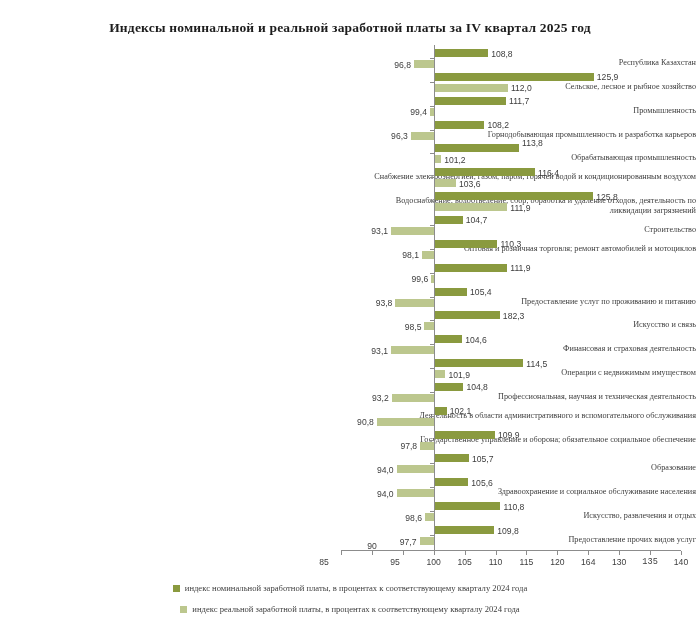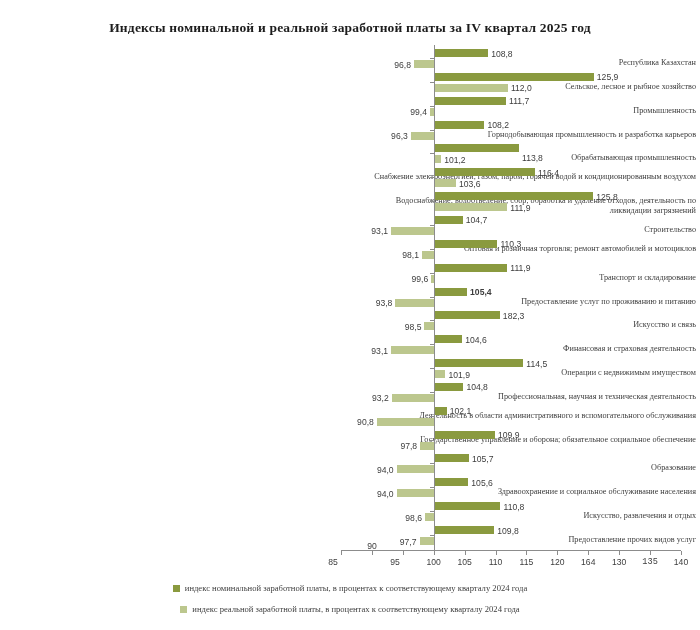--- a/index.html
+++ b/index.html
@@ -154,21 +154,21 @@
       <div class="val left" style="left: 400.018px; width: 27px; top: 63.2px;">99,4</div>
       <div class="cat-label" style="top: 84.55px;">Горнодобывающая промышленность и разработка карьеров</div>
       <div class="cat-tick" style="left: 429.727px; top: 84.55px;"></div>
       <div class="bar nominal" style="left: 433.727px; width: 50.6909px; top: 75.55px;"></div>
       <div class="val right" style="left: 487.418px; top: 76.05px;">108,2</div>
       <div class="bar real" style="left: 410.855px; width: 22.8727px; top: 86.55px;"></div>
       <div class="val left" style="left: 380.855px; width: 27px; top: 87.05px;">96,3</div>
       <div class="cat-label" style="top: 108.4px;">Обрабатывающая промышленность</div>
       <div class="cat-tick" style="left: 429.727px; top: 108.4px;"></div>
       <div class="bar nominal" style="left: 433.727px; width: 85.3091px; top: 99.4px;"></div>
-      <div class="val right" style="left: 522.036px; top: 109px; text-align: right;">113,8</div>
+      <div class="val right" style="left: 522.036px; top: 94px; text-align: right;">113,8</div>
       <div class="bar real" style="left: 433.727px; width: 7.41818px; top: 110.4px;"></div>
       <div class="val right" style="left: 444.145px; top: 110.9px;">101,2</div>
       <div class="cat-label" style="top: 127.25px;">Снабжение электроэнергией, газом, паром, горячей водой  и кондиционированным воздухом</div>
       <div class="cat-tick" style="left: 429.727px; top: 132.25px;"></div>
       <div class="bar nominal" style="left: 433.727px; width: 101.382px; top: 123.25px;"></div>
       <div class="val right" style="left: 538.109px; top: 123.75px;">116,4</div>
       <div class="bar real" style="left: 433.727px; width: 22.2545px; top: 134.25px;"></div>
       <div class="val right" style="left: 458.982px; top: 134.75px;">103,6</div>
       <div class="cat-label" style="top: 151.1px;">Водоснабжение; водоотведение; сбор, обработка и удаление отходов, деятельность по ликвидации загрязнений</div>
       <div class="cat-tick" style="left: 429.727px; top: 156.1px;"></div>
@@ -181,30 +181,29 @@
       <div class="bar nominal" style="left: 433.727px; width: 29.0545px; top: 170.95px;"></div>
       <div class="val right" style="left: 465.782px; top: 171.45px;">104,7</div>
       <div class="bar real" style="left: 391.073px; width: 42.6545px; top: 181.95px;"></div>
       <div class="val left" style="left: 361.073px; width: 27px; top: 182.45px;">93,1</div>
       <div class="cat-label" style="top: 198.8px;">Оптовая и розничная торговля; ремонт автомобилей и мотоциклов</div>
       <div class="cat-tick" style="left: 429.727px; top: 203.8px;"></div>
       <div class="bar nominal" style="left: 433.727px; width: 63.6727px; top: 194.8px;"></div>
       <div class="val right" style="left: 500.4px; top: 195.3px;">110,3</div>
       <div class="bar real" style="left: 421.982px; width: 11.7455px; top: 205.8px;"></div>
       <div class="val left" style="left: 391.982px; width: 27px; top: 206.3px;">98,1</div>
-      <div class="cat-label" style="top: 227.65px;">Транспорт и складирование</div>
       <div class="cat-tick" style="left: 429.727px; top: 227.65px;"></div>
       <div class="bar nominal" style="left: 433.727px; width: 73.5636px; top: 218.65px;"></div>
       <div class="val right" style="left: 510.291px; top: 219.15px;">111,9</div>
       <div class="bar real" style="left: 431.255px; width: 2.47273px; top: 229.65px;"></div>
       <div class="val left" style="left: 401.255px; width: 27px; top: 230.15px;">99,6</div>
       <div class="cat-label" style="top: 251.5px;">Предоставление услуг по проживанию и питанию</div>
       <div class="cat-tick" style="left: 429.727px; top: 251.5px;"></div>
       <div class="bar nominal" style="left: 433.727px; width: 33.3818px; top: 242.5px;"></div>
-      <div class="val right" style="left: 470.109px; top: 243px; font-weight: bold;">105,4</div>
+      <div class="val right" style="left: 470.109px; top: 243px;">105,4</div>
       <div class="bar real" style="left: 395.4px; width: 38.3273px; top: 253.5px;"></div>
       <div class="val left" style="left: 365.4px; width: 27px; top: 254px;">93,8</div>
       <div class="cat-label" style="top: 275.35px;">Искусство и связь</div>
       <div class="cat-tick" style="left: 429.727px; top: 275.35px;"></div>
       <div class="bar nominal" style="left: 433.727px; width: 66.1455px; top: 266.35px;"></div>
       <div class="val right" style="left: 502.873px; top: 266.85px;">182,3</div>
       <div class="bar real" style="left: 424.455px; width: 9.27273px; top: 277.35px;"></div>
       <div class="val left" style="left: 394.455px; width: 27px; top: 277.85px;">98,5</div>
       <div class="cat-label" style="top: 299.2px;">Финансовая и страховая деятельность</div>
       <div class="cat-tick" style="left: 429.727px; top: 299.2px;"></div>
@@ -256,21 +255,21 @@
       <div class="val left" style="left: 395.073px; width: 27px; top: 468.65px;">98,6</div>
       <div class="cat-label" style="top: 490px;">Предоставление прочих видов услуг</div>
       <div class="cat-tick" style="left: 429.727px; top: 490px;"></div>
       <div class="bar nominal" style="left: 433.727px; width: 60.5818px; top: 481px;"></div>
       <div class="val right" style="left: 497.309px; top: 481.5px;">109,8</div>
       <div class="bar real" style="left: 419.509px; width: 14.2182px; top: 492px;"></div>
       <div class="val left" style="left: 389.509px; width: 27px; top: 492.5px;">97,7</div>
       <div id="baseline" style="left: 433.727px; top: 0px; height: 505px;"></div>
       <div id="axis-line" style="left: 341px; width: 340px; top: 505px;"></div>
       <div class="tick" style="left: 341px; top: 506px;"></div>
-      <div class="tick-label" style="left: 333px; top: 512px;">85</div>
+      <div class="tick-label" style="left: 324px; top: 512px;">85</div>
       <div class="tick" style="left: 371.909px; top: 506px;"></div>
       <div class="tick-label" style="left: 371.909px; top: 496px;">90</div>
       <div class="tick" style="left: 402.818px; top: 506px;"></div>
       <div class="tick-label" style="left: 395px; top: 512px;">95</div>
       <div class="tick" style="left: 433.727px; top: 506px;"></div>
       <div class="tick-label" style="left: 433.727px; top: 512px;">100</div>
       <div class="tick" style="left: 464.636px; top: 506px;"></div>
       <div class="tick-label" style="left: 464.636px; top: 512px;">105</div>
       <div class="tick" style="left: 495.545px; top: 506px;"></div>
       <div class="tick-label" style="left: 495.545px; top: 512px;">110</div>

